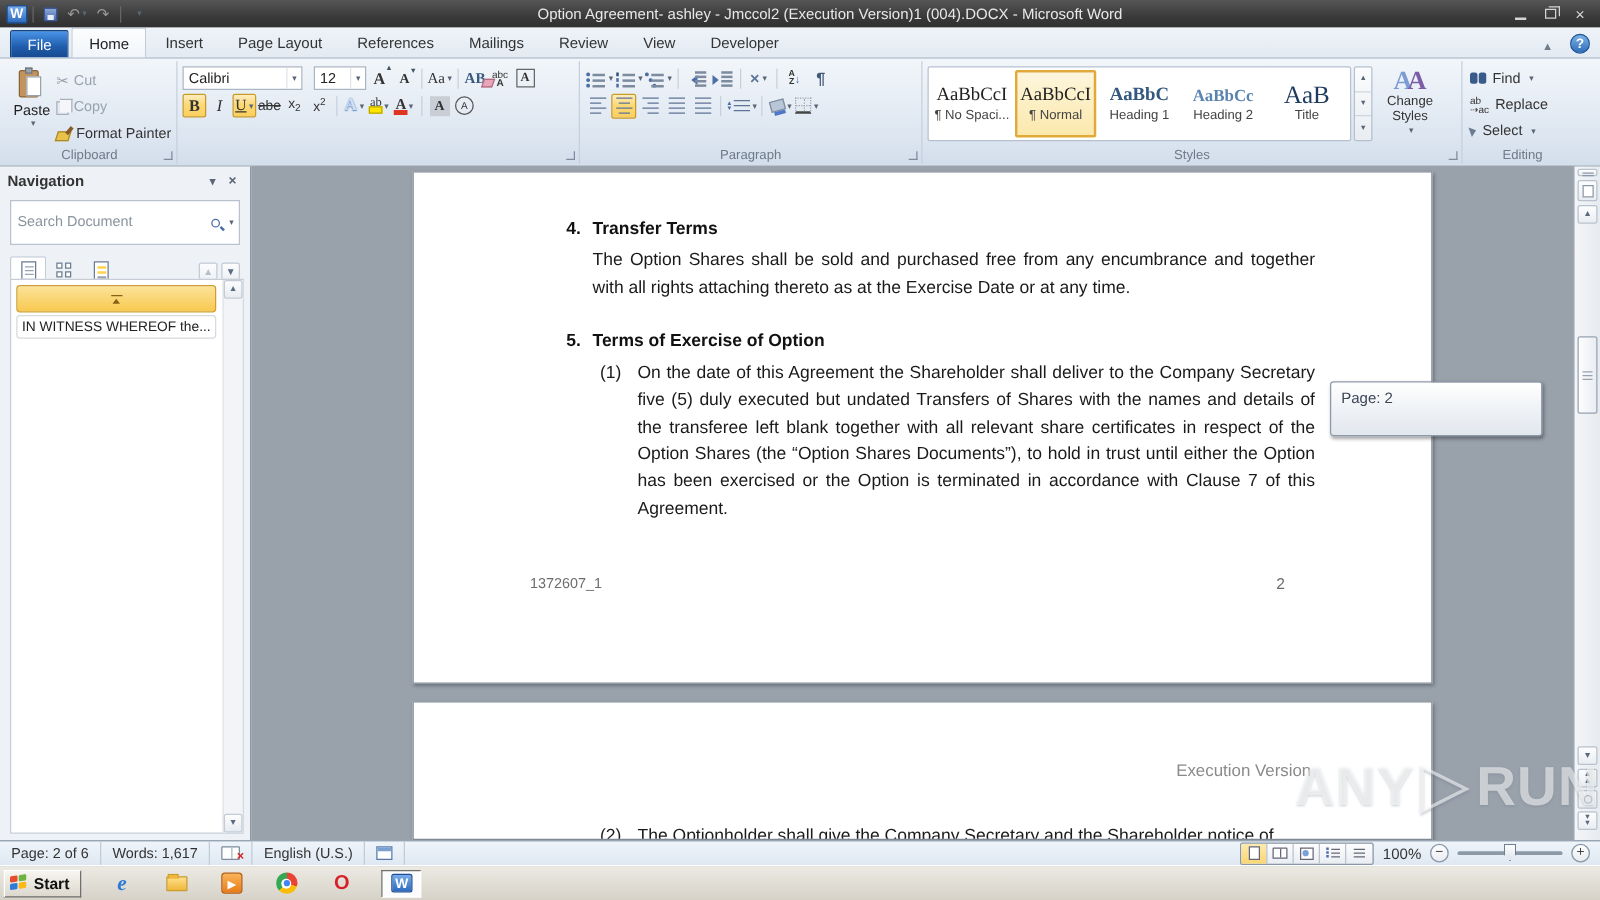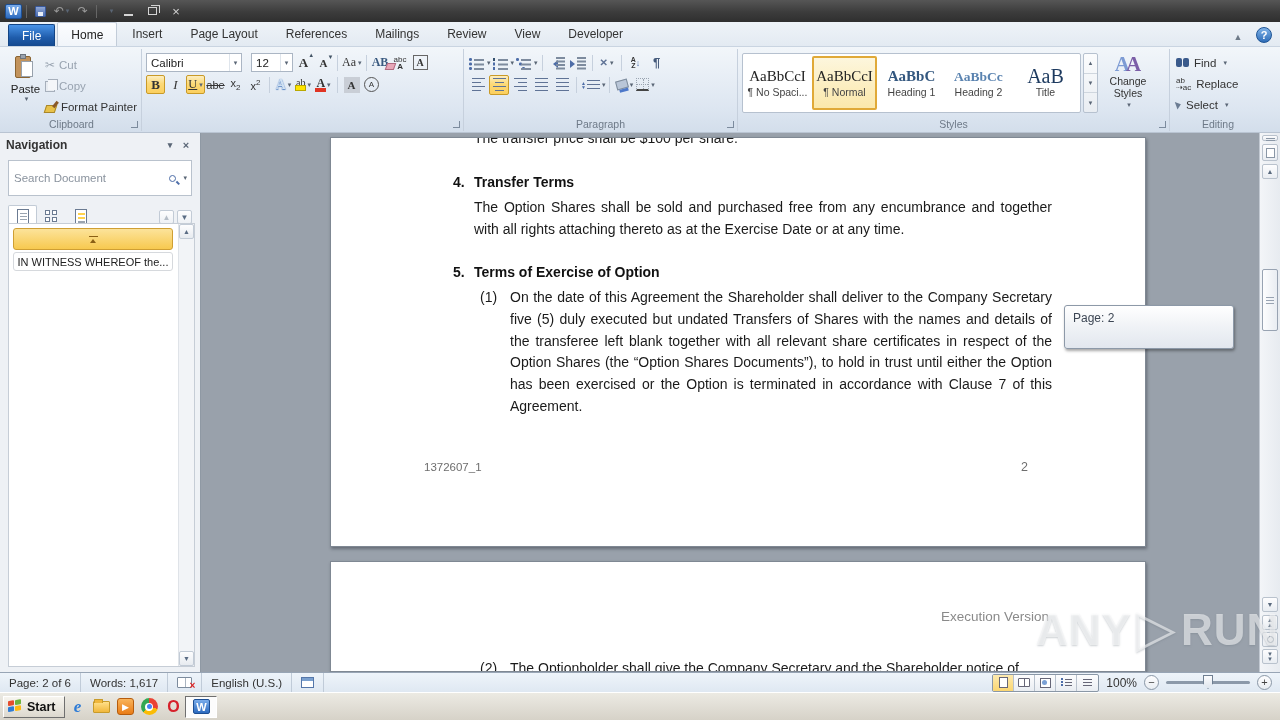--- a/index.html
+++ b/index.html
@@ -226,21 +226,21 @@
 .vout::after{content:"";position:absolute;left:4px;top:1px;width:7px;height:1px;background:#667;box-shadow:0 3px 0 #667,0 6px 0 #667}
 .vout::before{content:"";position:absolute;left:0;top:0;width:2px;height:2px;background:#4d6da8;box-shadow:0 3px 0 #4d6da8,0 6px 0 #4d6da8}
 .vdrf{width:11px;height:10px;position:relative}
 .vdrf::after{content:"";position:absolute;left:1px;top:1px;width:9px;height:1px;background:#667;box-shadow:0 3px 0 #667,0 6px 0 #667}
 .zbtn{width:15px;height:15px;border-radius:50%;border:1px solid #8a97a6;background:linear-gradient(#fdfdfe,#e9edf2);display:flex;align-items:center;justify-content:center;font-size:11px;color:#444;line-height:11px}
 .ztrack{width:84px;height:3px;background:#8c99a9;border-radius:2px;position:relative}
 .ztrack::before{content:"";position:absolute;left:50%;top:-3px;width:1px;height:9px;background:#8c99a9}
 .zthumb{position:absolute;left:50%;top:-6px;margin-left:-5px;width:10px;height:14px;background:linear-gradient(#fdfdfe,#dfe5ec);border:1px solid #6f7f92;clip-path:polygon(0 0,100% 0,100% 62%,50% 100%,0 62%)}
 
 
-#taskbar{position:absolute;left:0;top:692px;width:1280px;height:28px;background:linear-gradient(#eceae3,#d6d2c8);border-top:1px solid #fff;display:flex;align-items:center;padding:0 3px;gap:0}
+#taskbar{position:absolute;left:0;top:692px;width:1280px;height:28px;background:linear-gradient(#eceae3,#d6d2c8);border-top:1px solid #fff;display:flex;align-items:center;padding:0 3px;gap:20px}
 #startbtn{height:22px;display:flex;align-items:center;gap:4px;padding:0 9px 0 4px;background:linear-gradient(#f7f5ef,#dcd8ce);border:1px solid;border-color:#fff #6f6f6f #6f6f6f #fff;font-weight:bold;font-size:12.5px;color:#111}
 .flag{width:15px;height:13px;display:grid;grid-template-columns:6px 6px;grid-template-rows:5px 5px;gap:1px;transform:skewY(-8deg)}
 .flag i{border-radius:1px}
 .flag .f1{background:#e54d2e}.flag .f2{background:#6cb33f}.flag .f3{background:#2e7cd6}.flag .f4{background:#fdb913}
 .ql{width:24px;height:24px;display:flex;align-items:center;justify-content:center}
 .ie{font-size:17px;font-weight:bold;font-style:italic;color:#2d7bd6;font-family:"Liberation Serif",serif}
 .fold{width:17px;height:12px;background:linear-gradient(#ffe08a,#f0b73c);border:1px solid #c89b2a;border-radius:1px;position:relative}
 .fold::before{content:"";position:absolute;left:0;top:-3px;width:7px;height:3px;background:#f0b73c;border:1px solid #c89b2a;border-bottom:0;border-radius:1px 1px 0 0}
 .wmp{width:17px;height:17px;border-radius:3px;background:linear-gradient(#f9b45a,#e97c16);border:1px solid #b65c0c;display:flex;align-items:center;justify-content:center;color:#fff;font-size:9px}
 .chrome{width:17px;height:17px;border-radius:50%;background:conic-gradient(#ea4335 0 30%,#fbbc05 30% 63%,#34a853 63% 100%);position:relative}
@@ -270,20 +270,21 @@
     <span class="qbtn">
         <span class="i-floppy"></span>
       </span>
     <span class="qbtn gray">↶<span class="dd">▾</span></span>
     <span class="qbtn gray">↷</span>
     <span class="qsep"></span>
     <span class="qbtn">
         <span class="dd">▾</span>
       </span>
   </div>
+  <div id="tb-title">Option Agreement- ashley - Jmccol2 (Execution Version)1 (004).DOCX  -  Microsoft Word</div>
   <div class="winbtns">
     <span class="winbtn">
         <span class="wmin"></span>
       </span>
     <span class="winbtn">
         <span class="wres"></span>
       </span>
     <span class="winbtn wclo">×</span>
   </div>
 </div>
@@ -607,21 +608,20 @@
         </div>
       <div class="nav-item">IN WITNESS WHEREOF the...</div>
       <div class="np-scroll">
         <span class="npsbtn" style="top:0">▲</span>
         <span class="npsbtn" style="bottom:0">▼</span>
       </div>
     </div>
   </div>
 
   <div class="page" id="page1">
-    <div class="doct" style="left:143px;top:-10px;width:578px">The transfer price shall be $100 per share.</div>
     <div class="doch" style="left:122px;top:36px">4.</div>
     <div class="doch" style="left:143px;top:36px">Transfer Terms</div>
     <div class="doct just" style="left:143px;top:59px;width:578px">The Option Shares shall be sold and purchased free from any encumbrance and together with all rights attaching thereto as at the Exercise Date or at any time.</div>
     <div class="doch" style="left:122px;top:126px">5.</div>
     <div class="doch" style="left:143px;top:126px">Terms of Exercise of Option</div>
     <div class="doct" style="left:149px;top:149px">(1)</div>
     <div class="doct just" style="left:179px;top:149px;width:542px">On the date of this Agreement the Shareholder shall deliver to the Company Secretary five (5) duly executed but undated Transfers of Shares with the names and details of the transferee left blank together with all relevant share certificates in respect of the Option Shares (the “Option Shares Documents”), to hold in trust until either the Option has been exercised or the Option is terminated in accordance with Clause 7 of this Agreement.</div>
     <div class="foot" style="left:93px;top:323px">1372607_1</div>
     <div class="foot" style="left:690px;top:322px;font-size:12.5px">2</div>
   </div>

